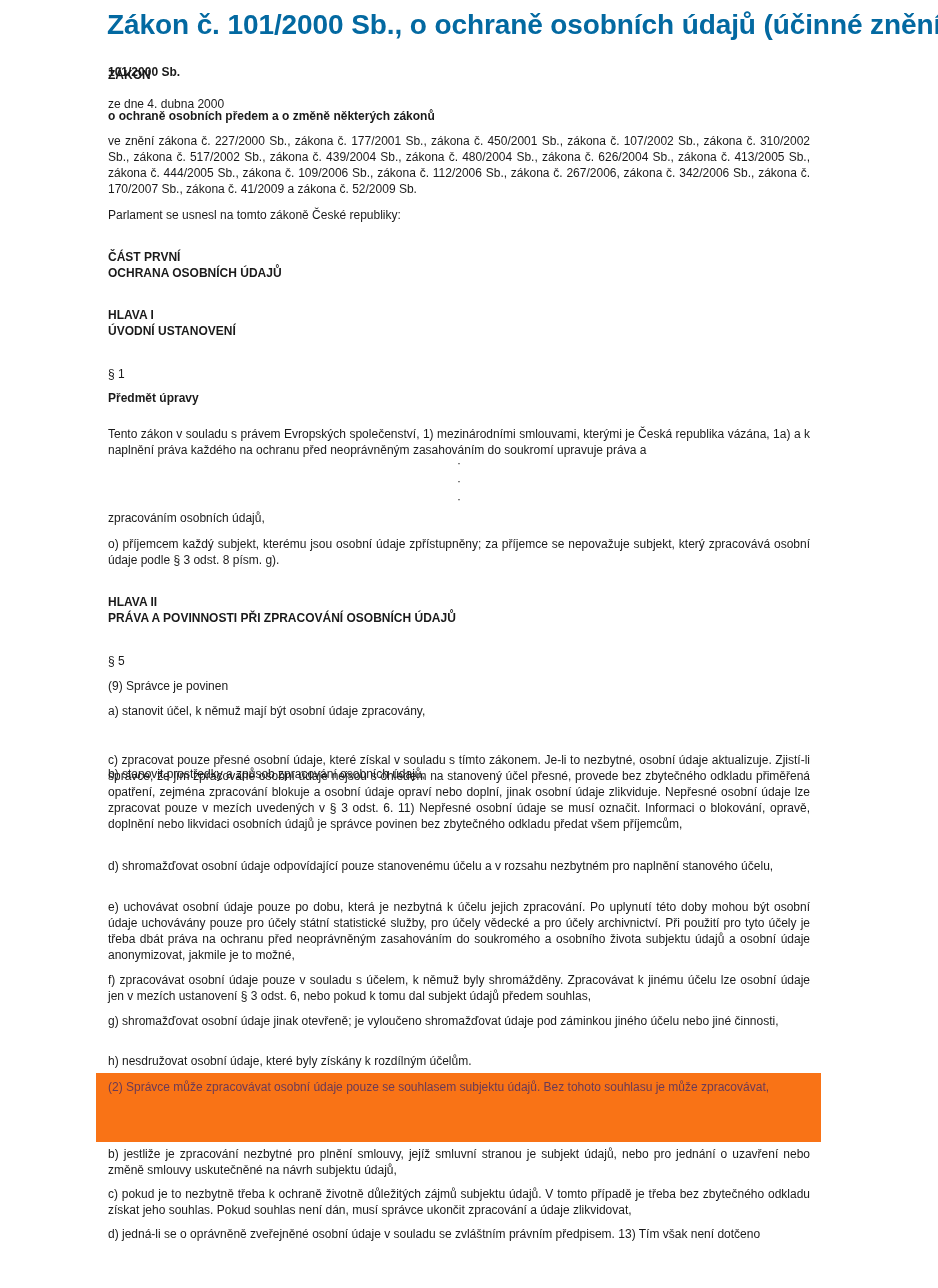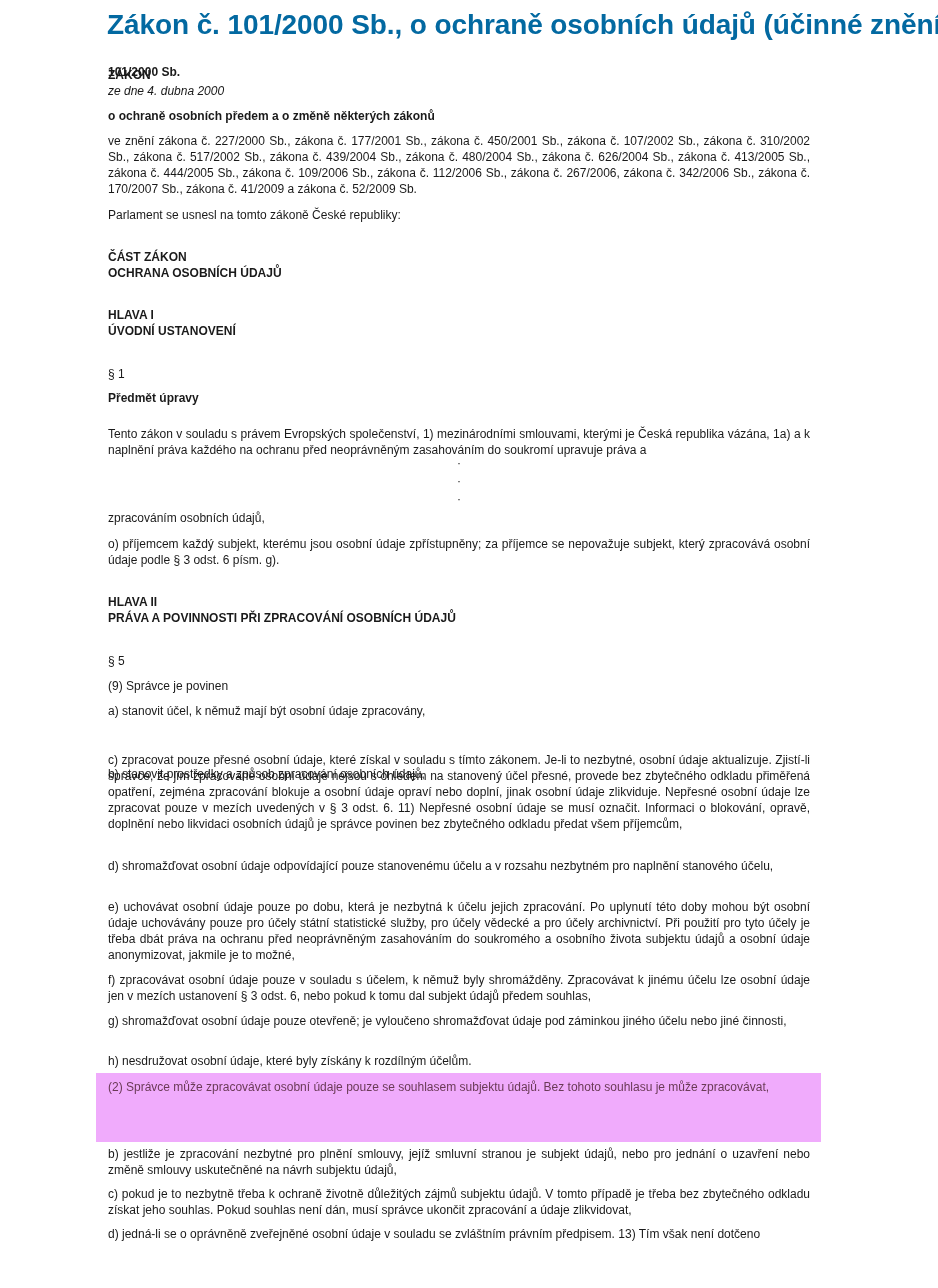--- a/index.html
+++ b/index.html
@@ -6,72 +6,72 @@
   body { width: 938px; height: 1288px; overflow: hidden; position: relative;
          font-family: "Liberation Sans", sans-serif; color: #1a1a1a; }
   .page { position: absolute; left: 108px; top: 0; width: 702px; }
   h1.title { margin: 0; position: absolute; left: -1px; top: 9px; width: 720px;
              font-size: 28px; font-weight: bold; color: #0369a1; white-space: nowrap;
              letter-spacing: -0.1px; }
   .c { text-align: center; }
   .b { font-weight: bold; }
   .p { font-size: 12px; line-height: 16px; margin: 0; text-align: justify; }
   .abs { position: absolute; left: 0; width: 702px; }
-  .hl { position: absolute; left: -12px; width: 701px; background: #f0abfc; padding: 6px 12px 6px 12px; color: #6a3a56; }
+  .hl { position: absolute; left: -12px; width: 701px; background: #f97316; padding: 6px 12px 6px 12px; color: #6a3a56; }
   .hl .p { color: #6a3a56; }
   .dots { text-align: center; font-size: 12px; line-height: 18px; }
 </style>
 </head>
 <body>
 
 <h1 class="title" style="left:107px;">Zákon č. 101/2000 Sb., o ochraně osobních údajů (účinné znění)</h1>
 
 <div class="page">
 
   <p class="p c b abs" style="top:42px;margin-top:22px;">101/2000 Sb.</p>
   <p class="p c b abs" style="top:67px;">ZÁKON</p>
-  <p class="p c abs" style="top:83px;font-style:italic;">ze dne 4. dubna 2000</p>
+  <p class="p c abs" style="top:96px;">ze dne 4. dubna 2000</p>
   <p class="p c b abs" style="top:108px;">o ochraně osobních předem a o změně některých zákonů</p>
 
   <p class="p abs" style="top:133px;">ve znění zákona č. 227/2000 Sb., zákona č. 177/2001 Sb., zákona č. 450/2001 Sb., zákona č. 107/2002 Sb., zákona č. 310/2002 Sb., zákona č. 517/2002 Sb., zákona č. 439/2004 Sb., zákona č. 480/2004 Sb., zákona č. 626/2004 Sb., zákona č. 413/2005 Sb., zákona č. 444/2005 Sb., zákona č. 109/2006 Sb., zákona č. 112/2006 Sb., zákona č. 267/2006, zákona č. 342/2006 Sb., zákona č. 170/2007 Sb., zákona č. 41/2009 a zákona č. 52/2009 Sb.</p>
   <p class="p abs" style="top:207px;">Parlament se usnesl na tomto zákoně České republiky:</p>
 
-  <p class="p c b abs" style="top:249px;">ČÁST ZÁKON</p>
+  <p class="p c b abs" style="top:249px;">ČÁST PRVNÍ</p>
   <p class="p c b abs" style="top:265px;">OCHRANA OSOBNÍCH ÚDAJŮ</p>
 
   <p class="p c b abs" style="top:307px;">HLAVA I</p>
   <p class="p c b abs" style="top:323px;">ÚVODNÍ USTANOVENÍ</p>
 
   <p class="p c abs" style="top:366px;">§ 1</p>
   <p class="p c b abs" style="top:390px;">Předmět úpravy</p>
 
   <p class="p abs" style="top:426px;">Tento zákon v souladu s právem Evropských společenství, 1) mezinárodními smlouvami, kterými je Česká republika vázána, 1a) a k naplnění práva každého na ochranu před neoprávněným zasahováním do soukromí upravuje práva a</p>
 
   <div class="abs dots" style="top:454px;">
     <div>·</div>
     <div>·</div>
     <div>·</div>
   </div>
 
   <p class="p abs" style="top:510px;">zpracováním osobních údajů,</p>
-  <p class="p abs" style="top:536px;">o) příjemcem každý subjekt, kterému jsou osobní údaje zpřístupněny; za příjemce se nepovažuje subjekt, který zpracovává osobní údaje podle § 3 odst. 6 písm. g).</p>
+  <p class="p abs" style="top:536px;">o) příjemcem každý subjekt, kterému jsou osobní údaje zpřístupněny; za příjemce se nepovažuje subjekt, který zpracovává osobní údaje podle § 3 odst. 8 písm. g).</p>
 
   <p class="p c b abs" style="top:594px;">HLAVA II</p>
   <p class="p c b abs" style="top:610px;">PRÁVA A POVINNOSTI PŘI ZPRACOVÁNÍ OSOBNÍCH ÚDAJŮ</p>
 
   <p class="p c abs" style="top:653px;">§ 5</p>
 
   <p class="p abs" style="top:678px;">(9) Správce je povinen</p>
   <p class="p abs" style="top:703px;">a) stanovit účel, k němuž mají být osobní údaje zpracovány,</p>
   <p class="p abs" style="top:766px;">b) stanovit prostředky a způsob zpracování osobních údajů,</p>
   <p class="p abs" style="top:752px;">c) zpracovat pouze přesné osobní údaje, které získal v souladu s tímto zákonem. Je-li to nezbytné, osobní údaje aktualizuje. Zjistí-li správce, že jím zpracované osobní údaje nejsou s ohledem na stanovený účel přesné, provede bez zbytečného odkladu přiměřená opatření, zejména zpracování blokuje a osobní údaje opraví nebo doplní, jinak osobní údaje zlikviduje. Nepřesné osobní údaje lze zpracovat pouze v mezích uvedených v § 3 odst. 6. 11) Nepřesné osobní údaje se musí označit. Informaci o blokování, opravě, doplnění nebo likvidaci osobních údajů je správce povinen bez zbytečného odkladu předat všem příjemcům,</p>
   <p class="p abs" style="top:858px;">d) shromažďovat osobní údaje odpovídající pouze stanovenému účelu a v rozsahu nezbytném pro naplnění stanového účelu,</p>
   <p class="p abs" style="top:899px;">e) uchovávat osobní údaje pouze po dobu, která je nezbytná k účelu jejich zpracování. Po uplynutí této doby mohou být osobní údaje uchovávány pouze pro účely státní statistické služby, pro účely vědecké a pro účely archivnictví. Při použití pro tyto účely je třeba dbát práva na ochranu před neoprávněným zasahováním do soukromého a osobního života subjektu údajů a osobní údaje anonymizovat, jakmile je to možné,</p>
   <p class="p abs" style="top:972px;">f) zpracovávat osobní údaje pouze v souladu s účelem, k němuž byly shromážděny. Zpracovávat k jinému účelu lze osobní údaje jen v mezích ustanovení § 3 odst. 6, nebo pokud k tomu dal subjekt údajů předem souhlas,</p>
-  <p class="p abs" style="top:1013px;">g) shromažďovat osobní údaje pouze otevřeně; je vyloučeno shromažďovat údaje pod záminkou jiného účelu nebo jiné činnosti,</p>
+  <p class="p abs" style="top:1013px;">g) shromažďovat osobní údaje jinak otevřeně; je vyloučeno shromažďovat údaje pod záminkou jiného účelu nebo jiné činnosti,</p>
   <p class="p abs" style="top:1053px;">h) nesdružovat osobní údaje, které byly získány k rozdílným účelům.</p>
 
   <div class="hl" style="top:1073px; height:57px;">
     <p class="p">(2) Správce může zpracovávat osobní údaje pouze se souhlasem subjektu údajů. Bez tohoto souhlasu je může zpracovávat,</p>
   </div>
 
   <p class="p abs" style="top:1146px;">b) jestliže je zpracování nezbytné pro plnění smlouvy, jejíž smluvní stranou je subjekt údajů, nebo pro jednání o uzavření nebo změně smlouvy uskutečněné na návrh subjektu údajů,</p>
   <p class="p abs" style="top:1186px;">c) pokud je to nezbytně třeba k ochraně životně důležitých zájmů subjektu údajů. V tomto případě je třeba bez zbytečného odkladu získat jeho souhlas. Pokud souhlas není dán, musí správce ukončit zpracování a údaje zlikvidovat,</p>
   <p class="p abs" style="top:1226px;">d) jedná-li se o oprávněně zveřejněné osobní údaje v souladu se zvláštním právním předpisem. 13) Tím však není dotčeno</p>
 

